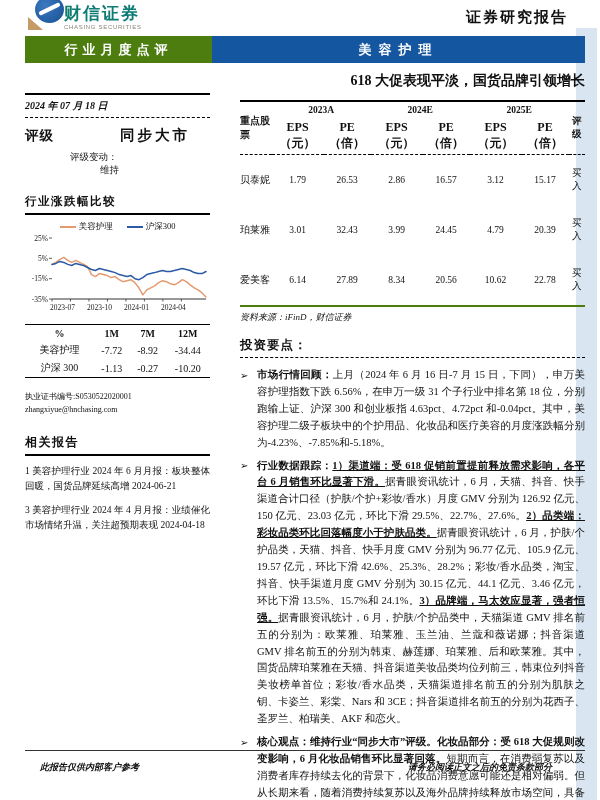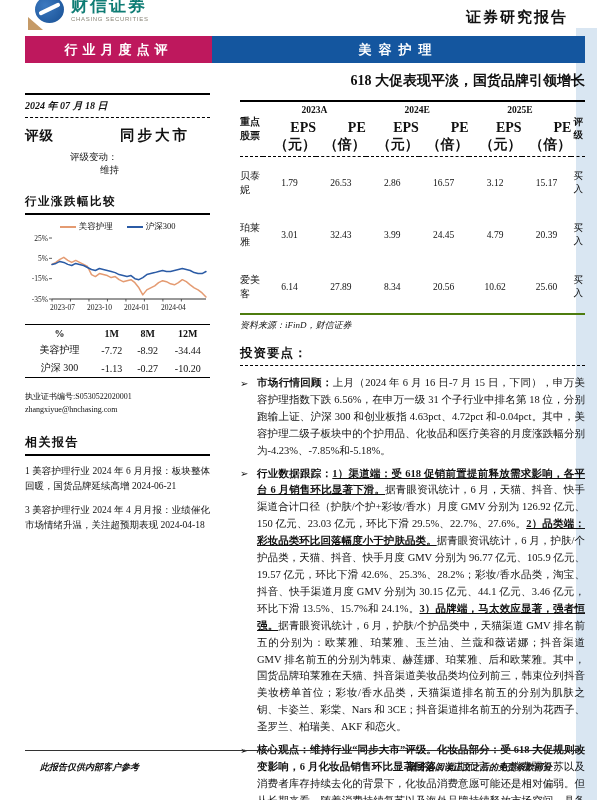--- a/index.html
+++ b/index.html
@@ -2,35 +2,35 @@
 <html><head>
 <meta charset="utf-8">
 <style>
   * { margin:0; padding:0; box-sizing:border-box; }
   html,body { background:#ffffff; }
   .page { position:relative; width:600px; height:800px; background:#fff; overflow:hidden;
           font-family:"Liberation Serif","DejaVu Serif",serif; color:#111; }
   .right-strip { position:absolute; left:576px; top:28px; width:21px; height:772px; background:#D9E6F2; }
 
   
-  .logo { position:absolute; left:28px; top:0; display:flex; align-items:flex-start; gap:7px; }
+  .logo { position:absolute; left:28px; top:0; display:flex; align-items:flex-end; }
   .logo-mark { width:36px; height:30px; position:relative; }
   .logo-globe { position:absolute; left:7px; top:-4px; width:29px; height:27px; border-radius:50%;
                 background:radial-gradient(circle at 35% 35%, #3C79C0, #174F93); }
   .logo-globe::after { content:""; position:absolute; left:3px; top:11px; width:23px; height:4px;
                 background:#fff; transform:rotate(-26deg); border-radius:2px; }
   .logo-tri { position:absolute; left:0; bottom:0; width:0; height:0;
               border-bottom:13px solid #C59A67; border-right:15px solid transparent; }
   .logo-cn { font-size:17px; font-weight:bold; color:#0E7C74; letter-spacing:2px; line-height:1.05; margin-top:-3px; }
   .logo-en { font-size:6px; color:#8A8578; letter-spacing:0.7px; margin-top:1px;
              font-family:"Liberation Sans","DejaVu Sans",sans-serif; }
   .report-type { position:absolute; top:8px; right:32px; font-size:15px; font-weight:bold; letter-spacing:2px; }
 
   .banner { position:absolute; left:25px; top:36px; width:560px; height:27px; display:flex; }
-  .banner-left { width:187px; background:#be185d; color:#fff; font-weight:bold; font-size:13px;
+  .banner-left { width:187px; background:#4d7c0f; color:#fff; font-weight:bold; font-size:13px;
                  display:flex; align-items:center; justify-content:center; letter-spacing:5px; }
   .banner-right { flex:1; background:#14569F; color:#fff; font-weight:bold; font-size:13px;
                  display:flex; align-items:center; justify-content:center; letter-spacing:7px; }
   .main-title { position:absolute; left:240px; top:72px; width:345px; text-align:right;
                 font-weight:bold; font-size:14px; }
 
   
   .sidebar { position:absolute; left:25px; top:93px; width:185px; }
   .rule-top { border-top:2px solid #000; }
   .side-date { font-weight:bold; font-size:10px; padding:4px 0 4px; border-bottom:1.5px dashed #000;font-style:italic; }
@@ -62,21 +62,21 @@
                   padding-bottom:3px; border-bottom:2px solid #000; }
   .report-item { font-size:9.5px; line-height:15.5px; margin-top:8px; text-align:justify; }
 
   
   .main { position:absolute; left:240px; top:100px; width:345px; }
   .stock-table { width:100%; border-collapse:collapse; border-top:2px solid #000;
                  border-bottom:2px solid #4d7c0f; font-size:9.5px; }
   .stock-table th { font-weight:bold; padding:2.5px 0; text-align:center; }
   .stock-table td { padding:12px 0; text-align:center; }
   .stock-table .corner { text-align:left; font-size:10px; }
-  .stock-table tr.sub th { font-size:14px;text-align:right; }
+  .stock-table tr.sub th { font-size:12px; }
   .stock-table tr.sub th, .stock-table th[rowspan] { border-bottom:1.5px dashed #000; }
   .source-note { font-style:italic; font-size:9px; margin-top:4px; }
   .invest-head { margin-top:13px; font-size:12.5px; font-weight:bold; letter-spacing:1px;
                  padding-bottom:3px; border-bottom:1.5px dashed #000; }
   .bullets { list-style:none; margin-top:9px; }
   .bullets li { position:relative; padding-left:17px; font-size:10.5px; line-height:16.9px;
                 text-align:justify; margin-bottom:6px; }
   .arrow { position:absolute; left:0; top:0.5px; font-size:10px; }
   .b { font-weight:bold; }
   .u { text-decoration:underline; }
@@ -161,21 +161,21 @@
             <polyline points="27.0,31.4 30.9,30.4 34.9,28.4 38.8,29.4 42.8,31.4 46.7,32.5 50.7,30.4 54.6,31.4 58.6,32.5 62.5,34.5 66.5,36.5 70.4,37.5 74.4,35.5 78.3,36.5 82.3,37.5 86.2,38.5 90.2,39.6 94.1,41.6 98.1,42.6 102.0,43.6 106.0,42.6 109.9,45.7 113.9,46.7 117.8,44.6 121.8,41.6 125.7,40.6 129.7,39.6 133.6,38.5 137.6,37.5 141.5,38.5 145.5,38.5 149.4,37.5 153.4,36.5 157.3,35.5 161.3,36.5 165.2,37.5 169.2,39.6 173.1,40.6 177.1,40.6 181.0,38.5" fill="none" stroke="#2B5BA5" stroke-width="1.5" stroke-linejoin="round" stroke-linecap="round"></polyline>
           </svg>
         </div>
     </div>
 
     <table class="perf-table">
       <thead>
         <tr>
           <th>%</th>
           <th>1M</th>
-          <th>8M</th>
+          <th>7M</th>
           <th>12M</th>
         </tr>
       </thead>
       <tbody id="perf-body">
           <tr>
             <td>美容护理</td>
             <td>-7.72</td>
             <td>-8.92</td>
             <td>-34.44</td>
           </tr>
@@ -240,21 +240,21 @@
             <td>20.39</td>
             <td>买入</td>
           </tr>
           <tr>
             <td class="corner">爱美客</td>
             <td>6.14</td>
             <td>27.89</td>
             <td>8.34</td>
             <td>20.56</td>
             <td>10.62</td>
-            <td>25.60</td>
+            <td>22.78</td>
             <td>买入</td>
           </tr>
         </tbody>
     </table>
     <div class="source-note">资料来源：iFinD，财信证券</div>
 
     <div class="invest-head">投资要点：</div>
     <ul class="bullets" id="bullet-list">
         <li><span class="arrow">➢</span><span class="b ">市场行情回顾：</span><span>上月（2024 年 6 月 16 日-7 月 15 日，下同），申万美容护理指数下跌 6.56%，在申万一级 31 个子行业中排名第 18 位，分别跑输上证、沪深 300 和创业板指 4.63pct、4.72pct 和-0.04pct。其中，美容护理二级子板块中的个护用品、化妆品和医疗美容的月度涨跌幅分别为-4.23%、-7.85%和-5.18%。</span></li>
         <li><span class="arrow">➢</span><span class="b ">行业数据跟踪：</span><span class="b u">1）渠道端：受 618 促销前置提前释放需求影响，各平台 6 月销售环比显著下滑。</span><span>据青眼资讯统计，6 月，天猫、抖音、快手渠道合计口径（护肤/个护+彩妆/香水）月度 GMV 分别为 126.92 亿元、150 亿元、23.03 亿元，环比下滑 29.5%、22.7%、27.6%。</span><span class="b u">2）品类端：彩妆品类环比回落幅度小于护肤品类。</span><span>据青眼资讯统计，6 月，护肤/个护品类，天猫、抖音、快手月度 GMV 分别为 96.77 亿元、105.9 亿元、19.57 亿元，环比下滑 42.6%、25.3%、28.2%；彩妆/香水品类，淘宝、抖音、快手渠道月度 GMV 分别为 30.15 亿元、44.1 亿元、3.46 亿元，环比下滑 13.5%、15.7%和 24.1%。</span><span class="b u">3）品牌端，马太效应显著，强者恒强。</span><span>据青眼资讯统计，6 月，护肤/个护品类中，天猫渠道 GMV 排名前五的分别为：欧莱雅、珀莱雅、玉兰油、兰蔻和薇诺娜；抖音渠道 GMV 排名前五的分别为韩束、赫莲娜、珀莱雅、后和欧莱雅。其中，国货品牌珀莱雅在天猫、抖音渠道美妆品类均位列前三，韩束位列抖音美妆榜单首位；彩妆/香水品类，天猫渠道排名前五的分别为肌肤之钥、卡姿兰、彩棠、Nars 和 3CE；抖音渠道排名前五的分别为花西子、圣罗兰、柏瑞美、AKF 和恋火。</span></li>

